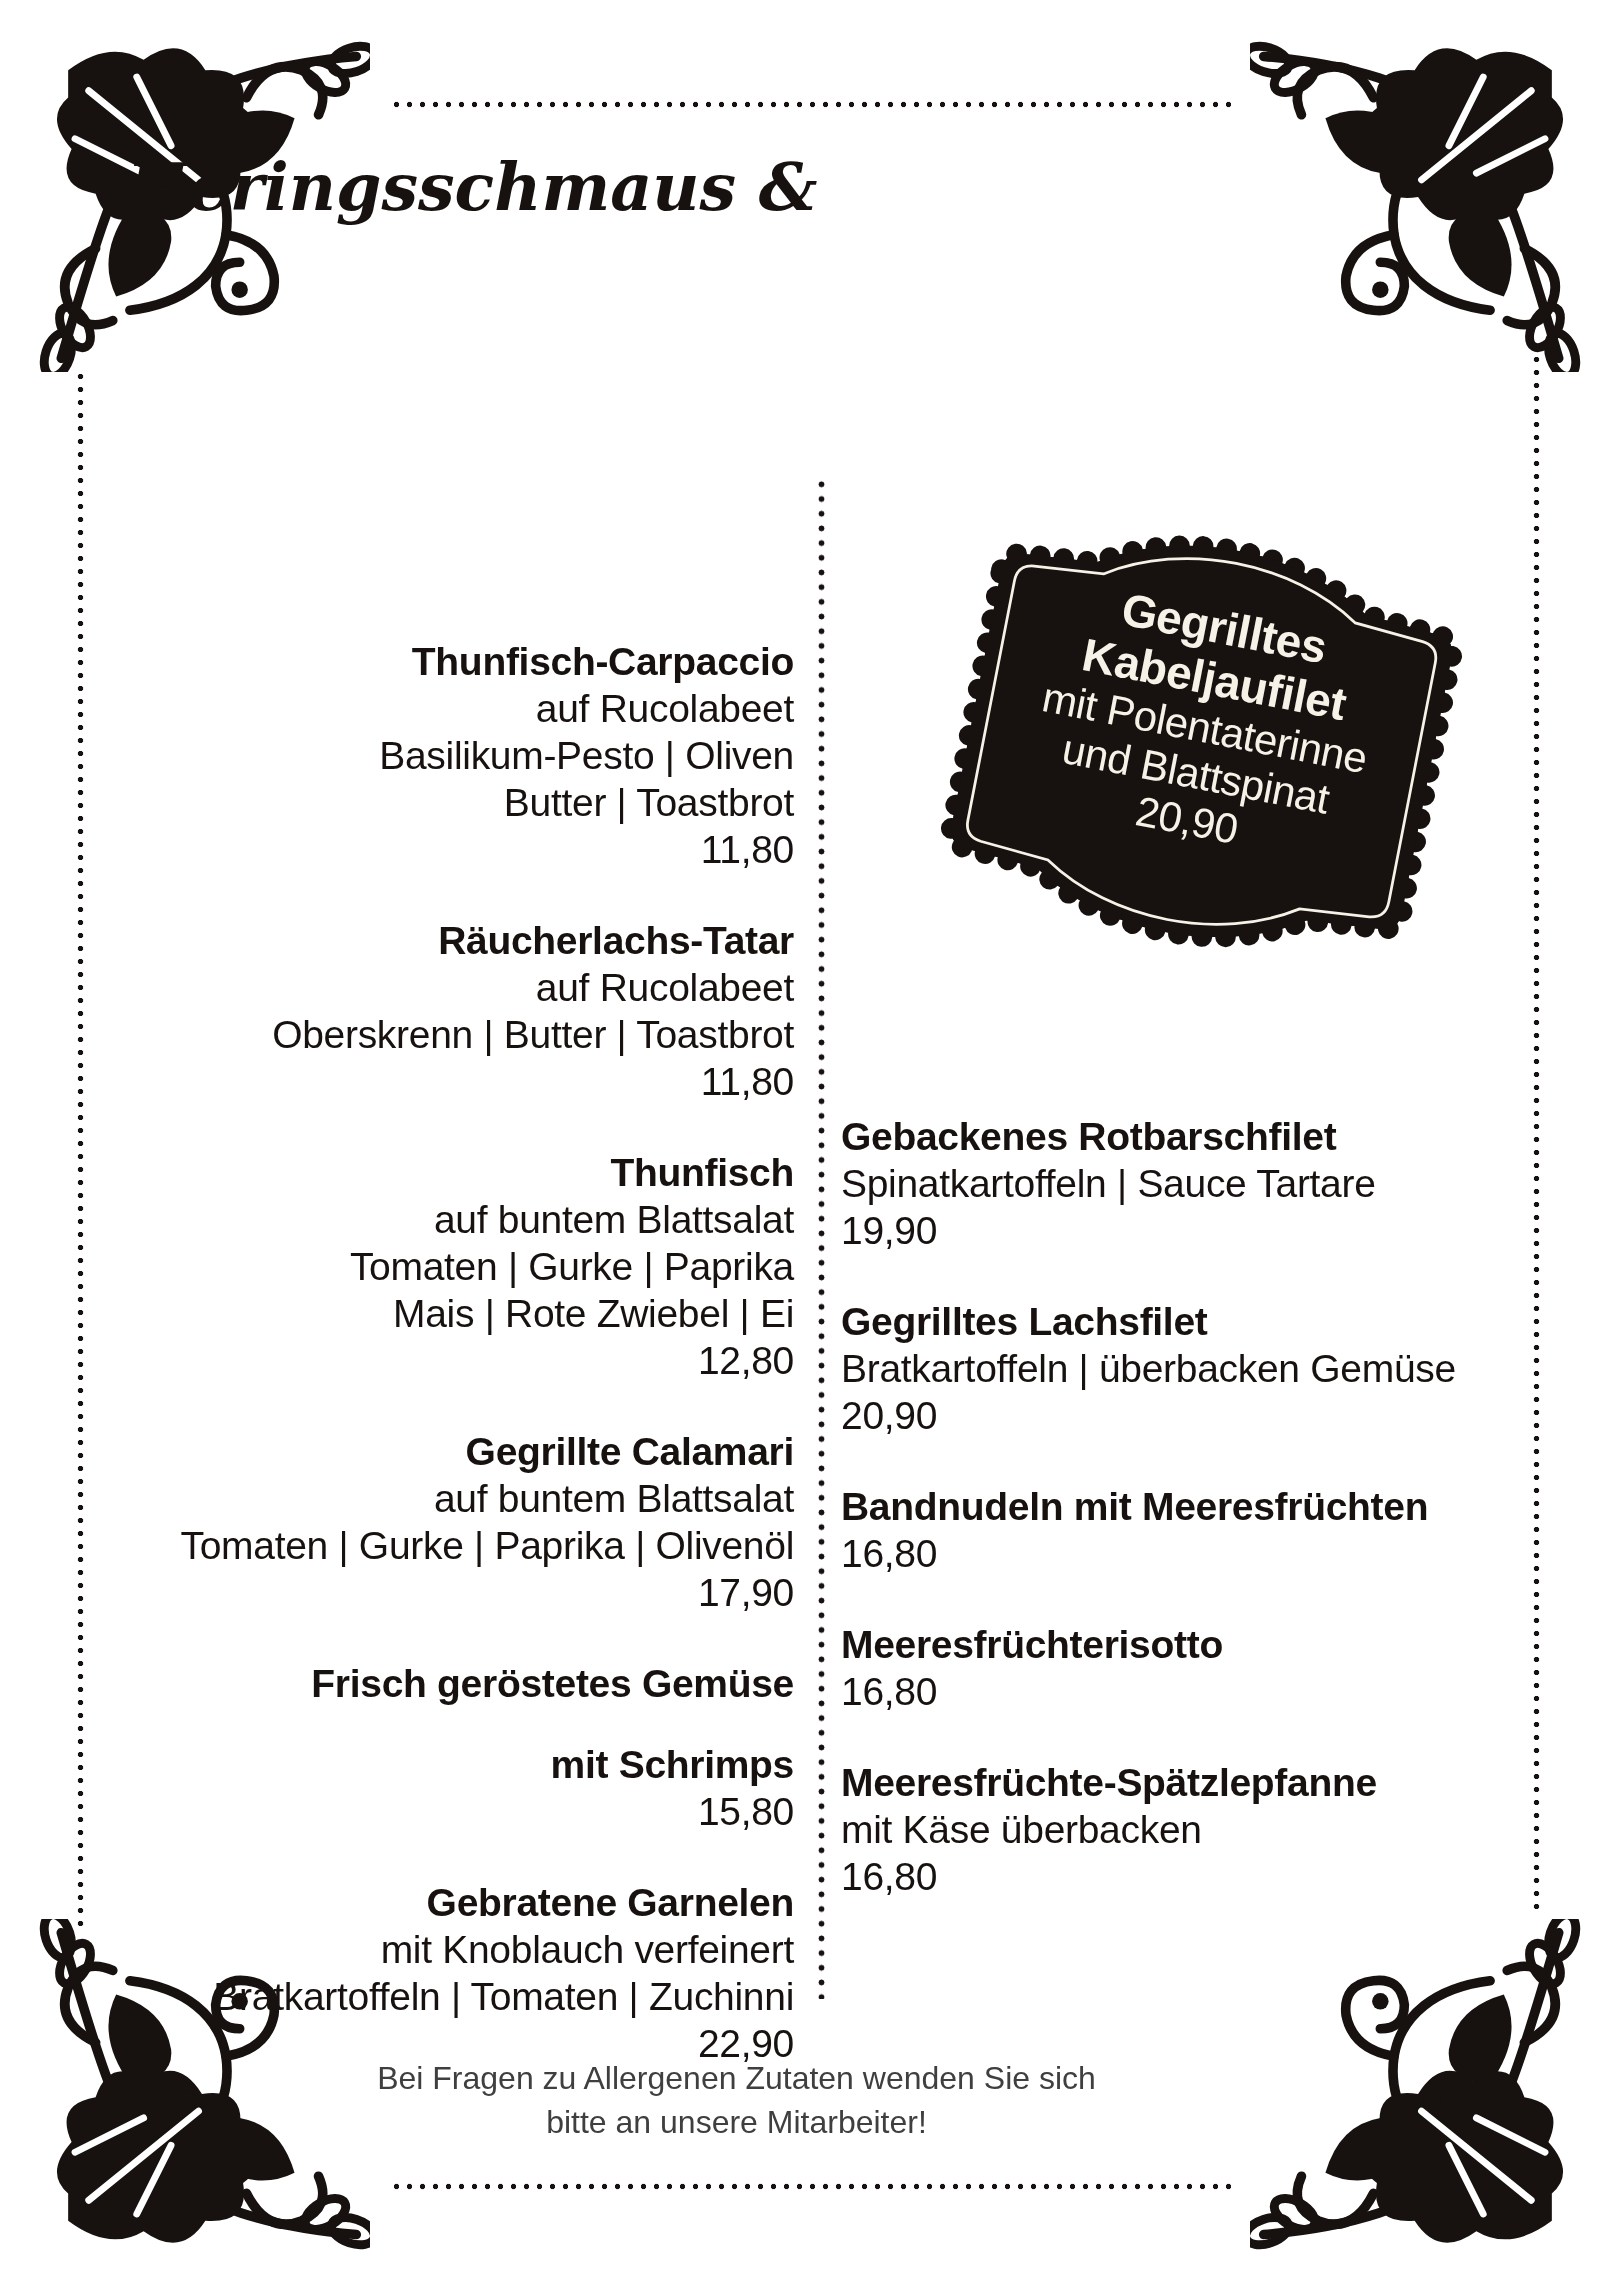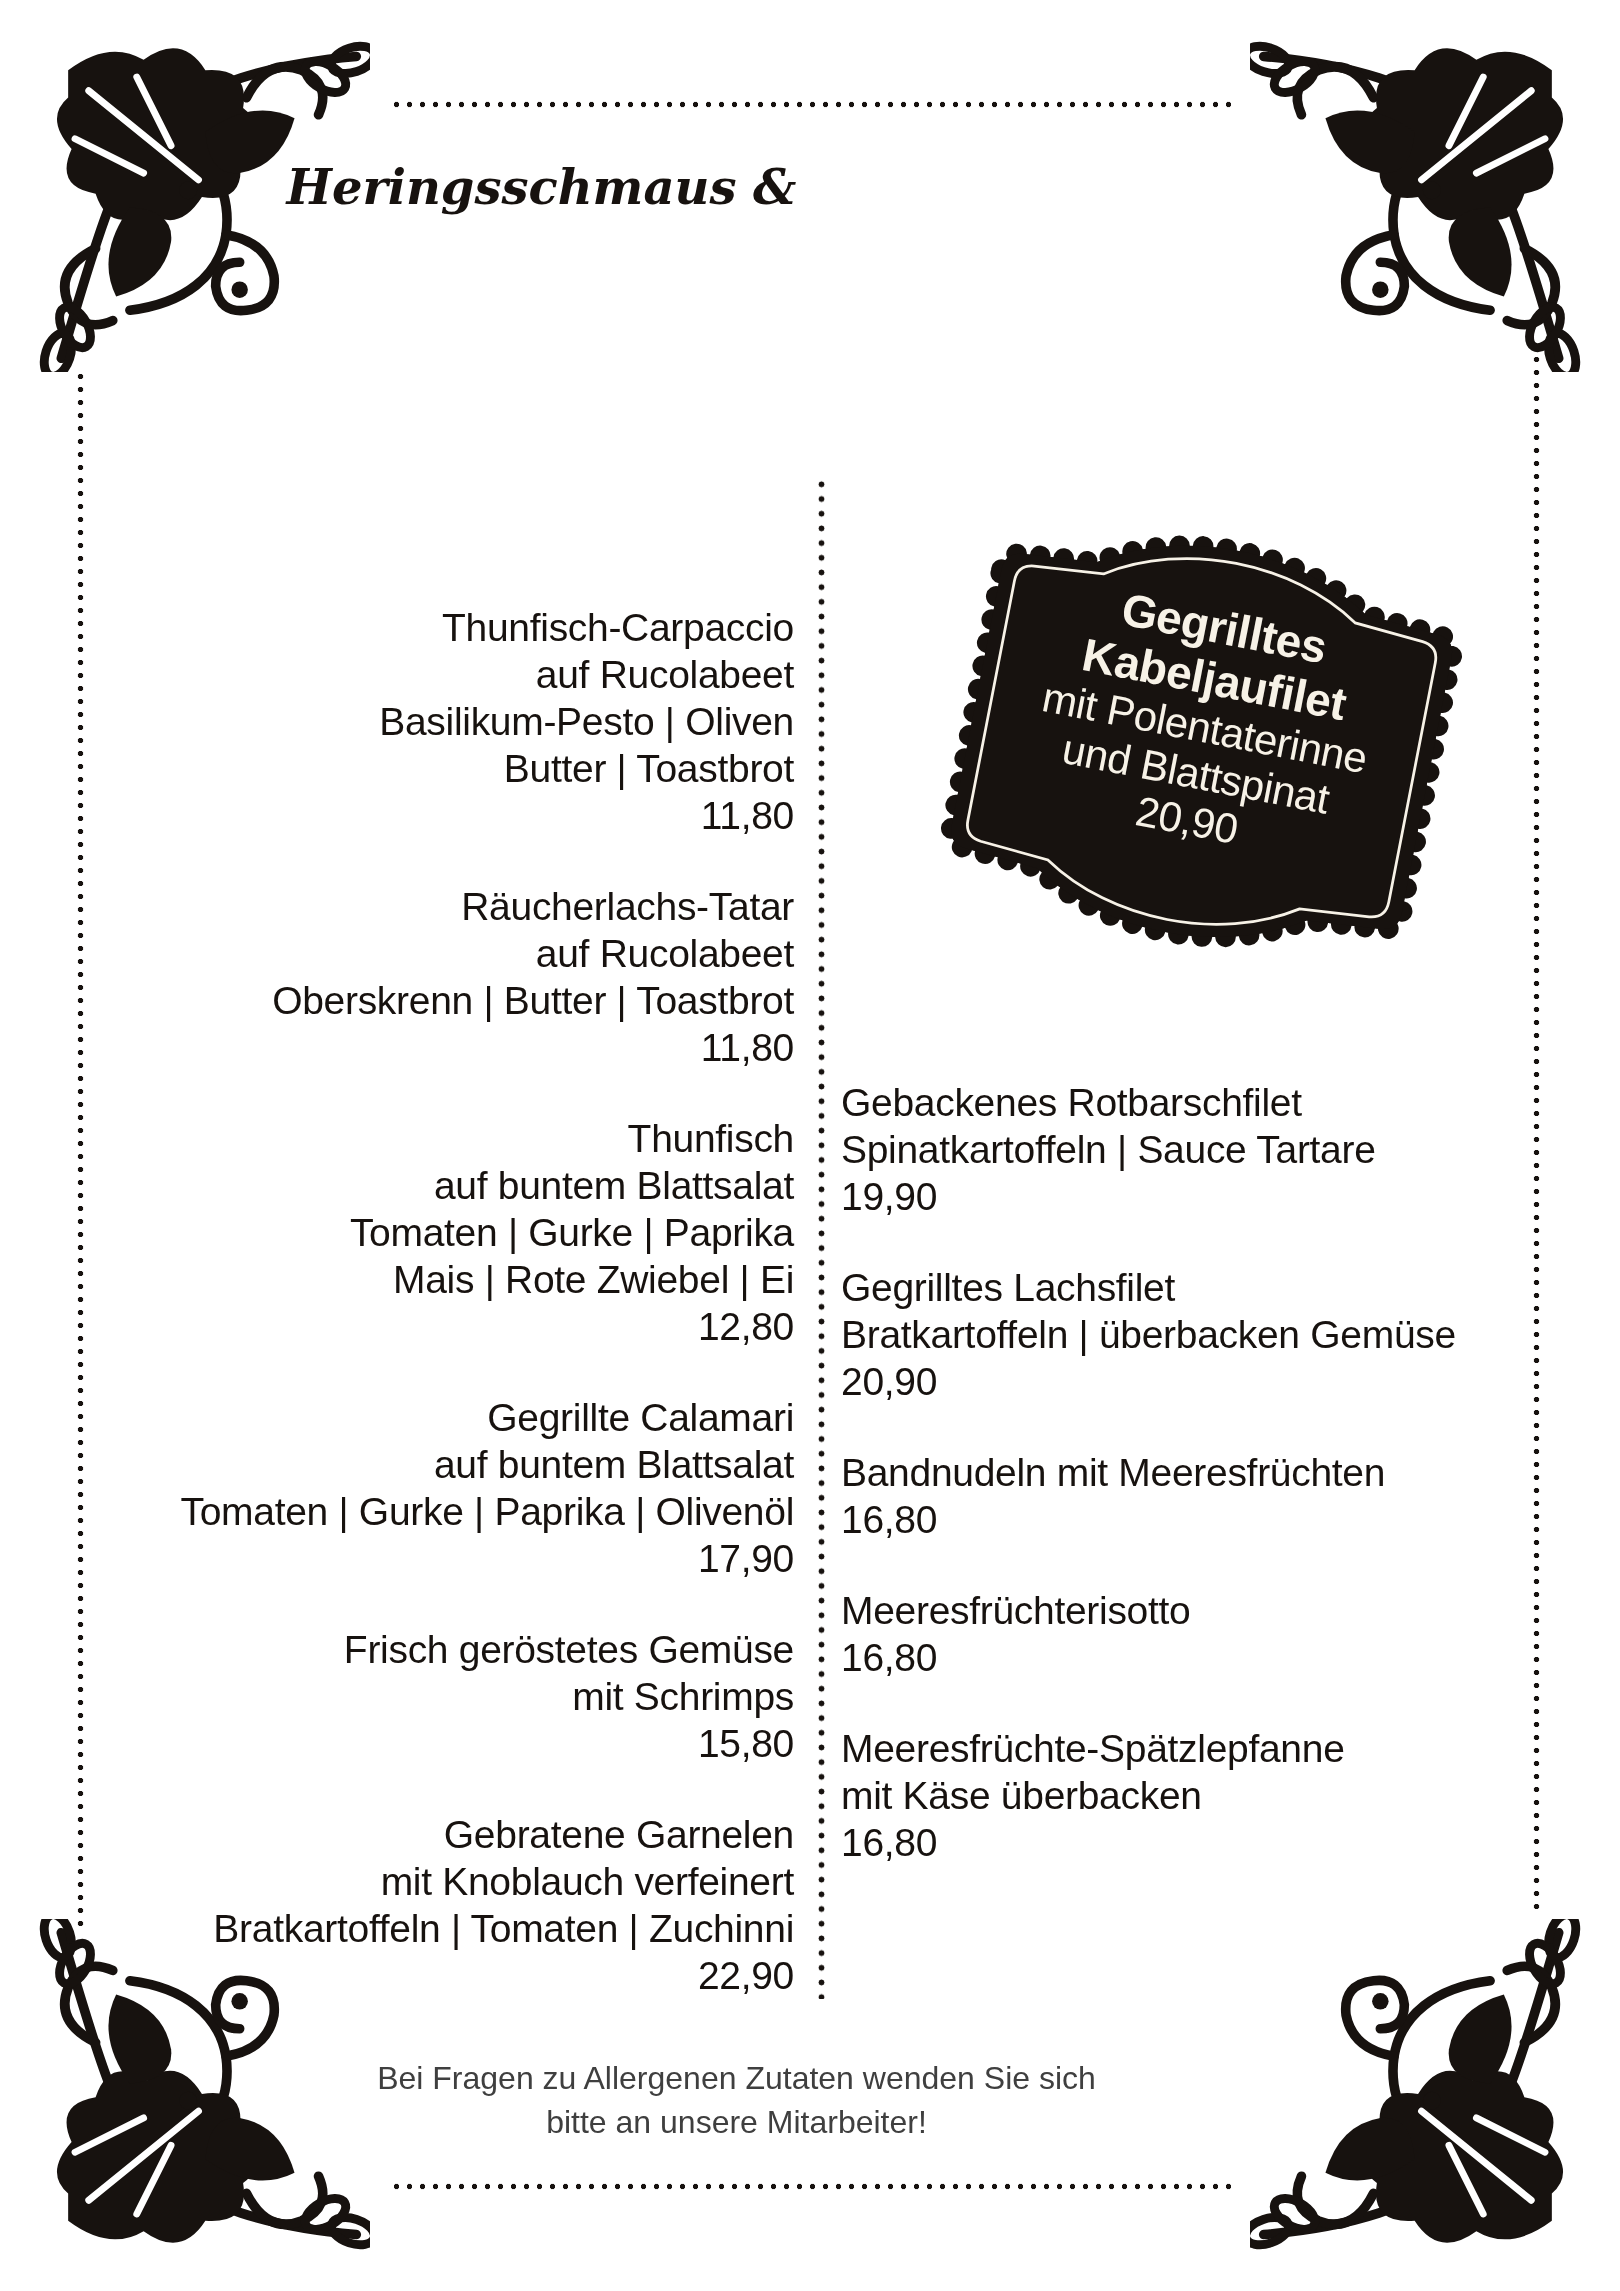--- a/index.html
+++ b/index.html
@@ -33,32 +33,32 @@
 
   
   .orn{position:absolute;width:343px;height:343px;color:var(--ink);}
   .orn-tl{left:27.4px;top:29px;}
   .orn-tr{left:1250px;top:29px;transform:scaleX(-1);}
   .orn-bl{left:27.4px;top:1919px;transform:scaleY(-1);}
   .orn-br{left:1250px;top:1919px;transform:scale(-1,-1);}
 
   
   .title{
-    position:absolute;left:127px;top:125px;width:829px;text-align:center;
+    position:absolute;left:127px;top:125px;width:829px;
     font-family:"DejaVu Serif","Liberation Serif",serif;
-    font-style:italic;font-weight:700;font-size:48px;line-height:125px;
+    font-style:italic;font-weight:700;font-size:65px;line-height:125px;
     letter-spacing:0px;color:var(--ink);
   }
 
   
   .col{position:absolute;font-size:39px;line-height:47px;letter-spacing:-0.3px;}
   .col-left{left:98px;top:604px;width:696px;text-align:right;}
   .col-right{left:841px;top:1079px;width:647px;text-align:left;}
   .menu-item{margin-bottom:44px;}
-  .item-name{font-weight:400;}
+  .item-name{font-weight:700;margin-top:34px;}
 
   
   .badge{
     position:absolute;left:947px;top:543px;width:510px;height:398px;
     transform:rotate(11deg);color:var(--badge-bg);
   }
   .badge-svg{position:absolute;left:-19.6px;top:-19.6px;width:549px;height:437px;overflow:visible;}
   .badge-text{
     position:absolute;inset:0;padding-top:57px;text-align:center;
     color:var(--badge-text);letter-spacing:-0.5px;

